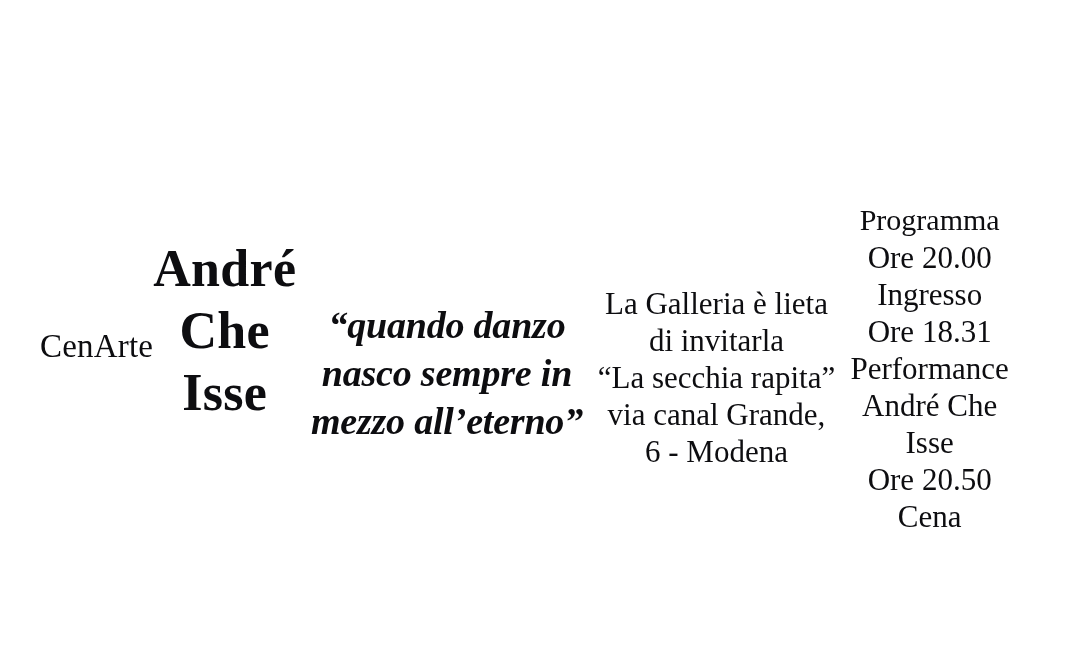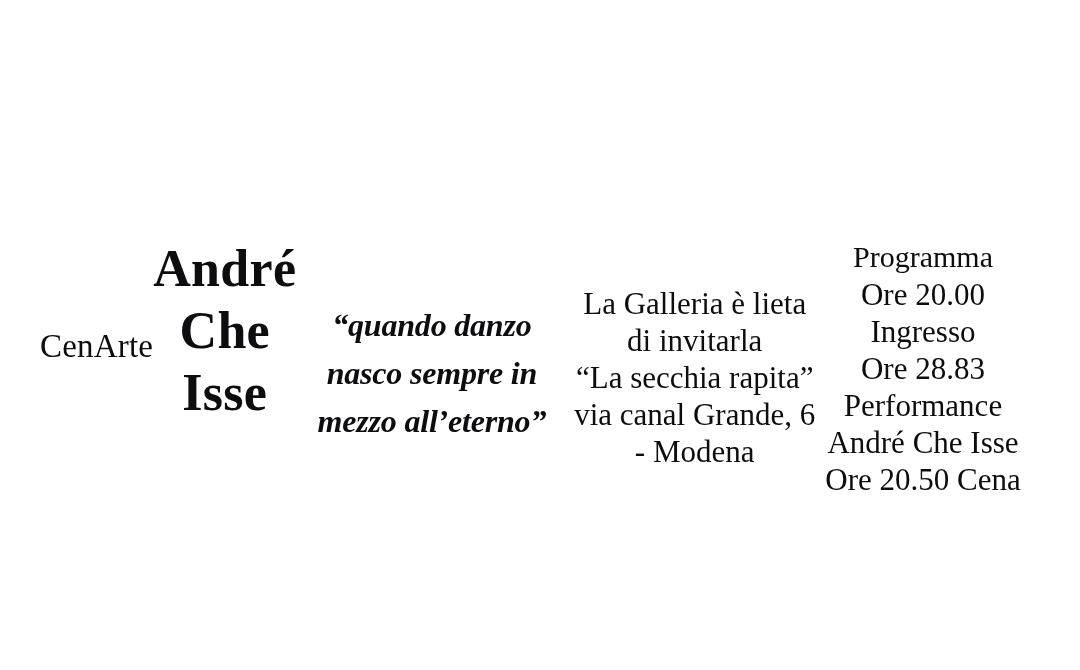--- a/index.html
+++ b/index.html
@@ -29,21 +29,21 @@
     letter-spacing: 0.2px;
     margin-top: 12px;
   }
   .artist-name {
     font-size: 52px;
     line-height: 62px;
     letter-spacing: 0.3px;
     margin-top: 16px;
   }
   .quote {
-    font-size: 32px;
+    font-size: 38px;
     line-height: 48px;
     font-weight: bold;
     font-style: italic;
     letter-spacing: -0.2px;
     margin-top: 66px;
   }
   .invite {
     margin-top: 74px;
     font-size: 31px;
     line-height: 37px;
@@ -83,18 +83,18 @@
 
   <div class="invite">
     <span class="line">La Galleria è lieta di invitarla</span>
     <span class="line">“La secchia rapita” via canal Grande, 6 - Modena</span>
   </div>
 
   <div class="programme">
     <div class="programme-title">Programma</div>
     <div class="programme-list">
       <span class="programme-item">Ore 20.00 Ingresso</span>
-      <span class="programme-item">Ore 28.83 Performance André Che Isse</span>
+      <span class="programme-item">Ore 18.31 Performance André Che Isse</span>
       <span class="programme-item">Ore 20.50 Cena</span>
     </div>
   </div>
 
 </div>
 
 </body></html>

